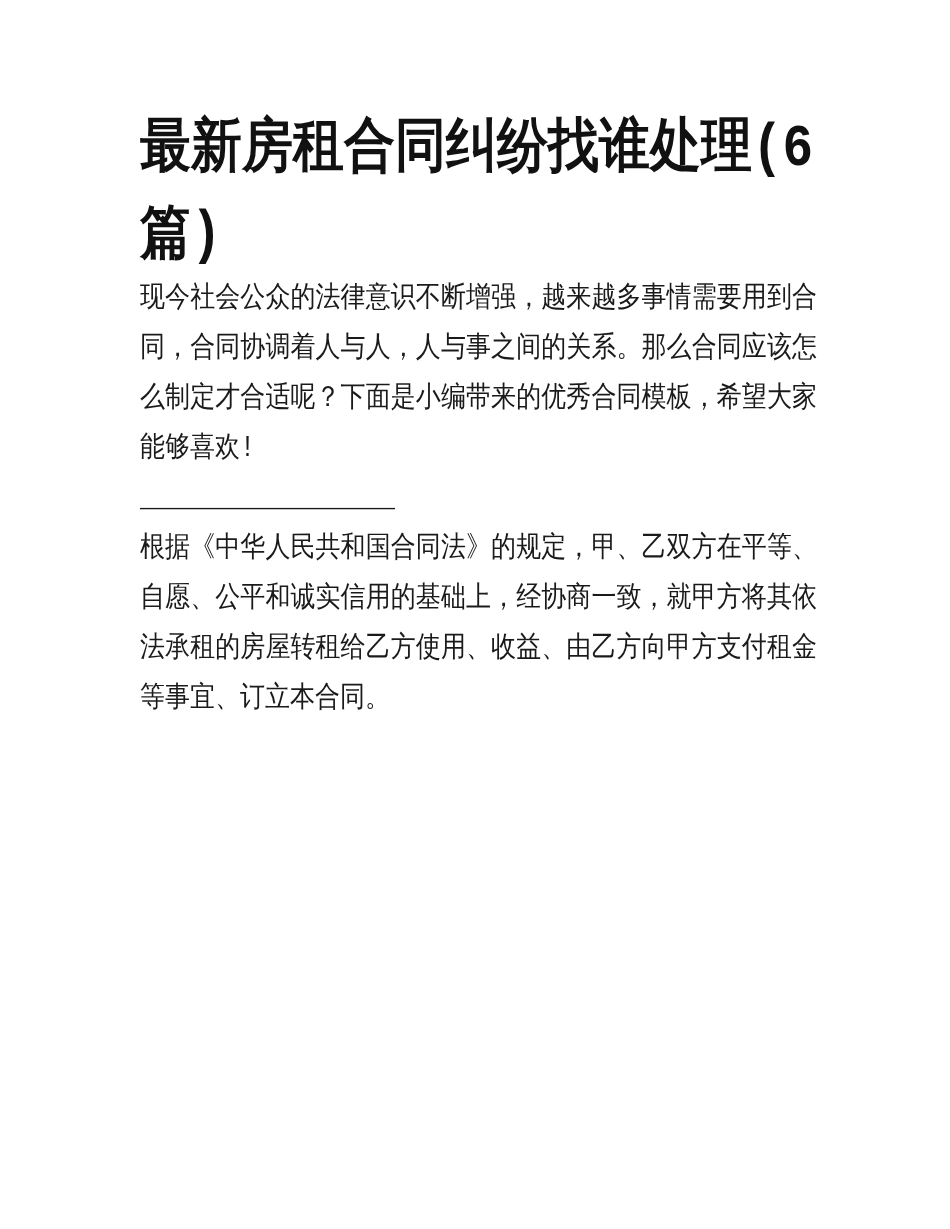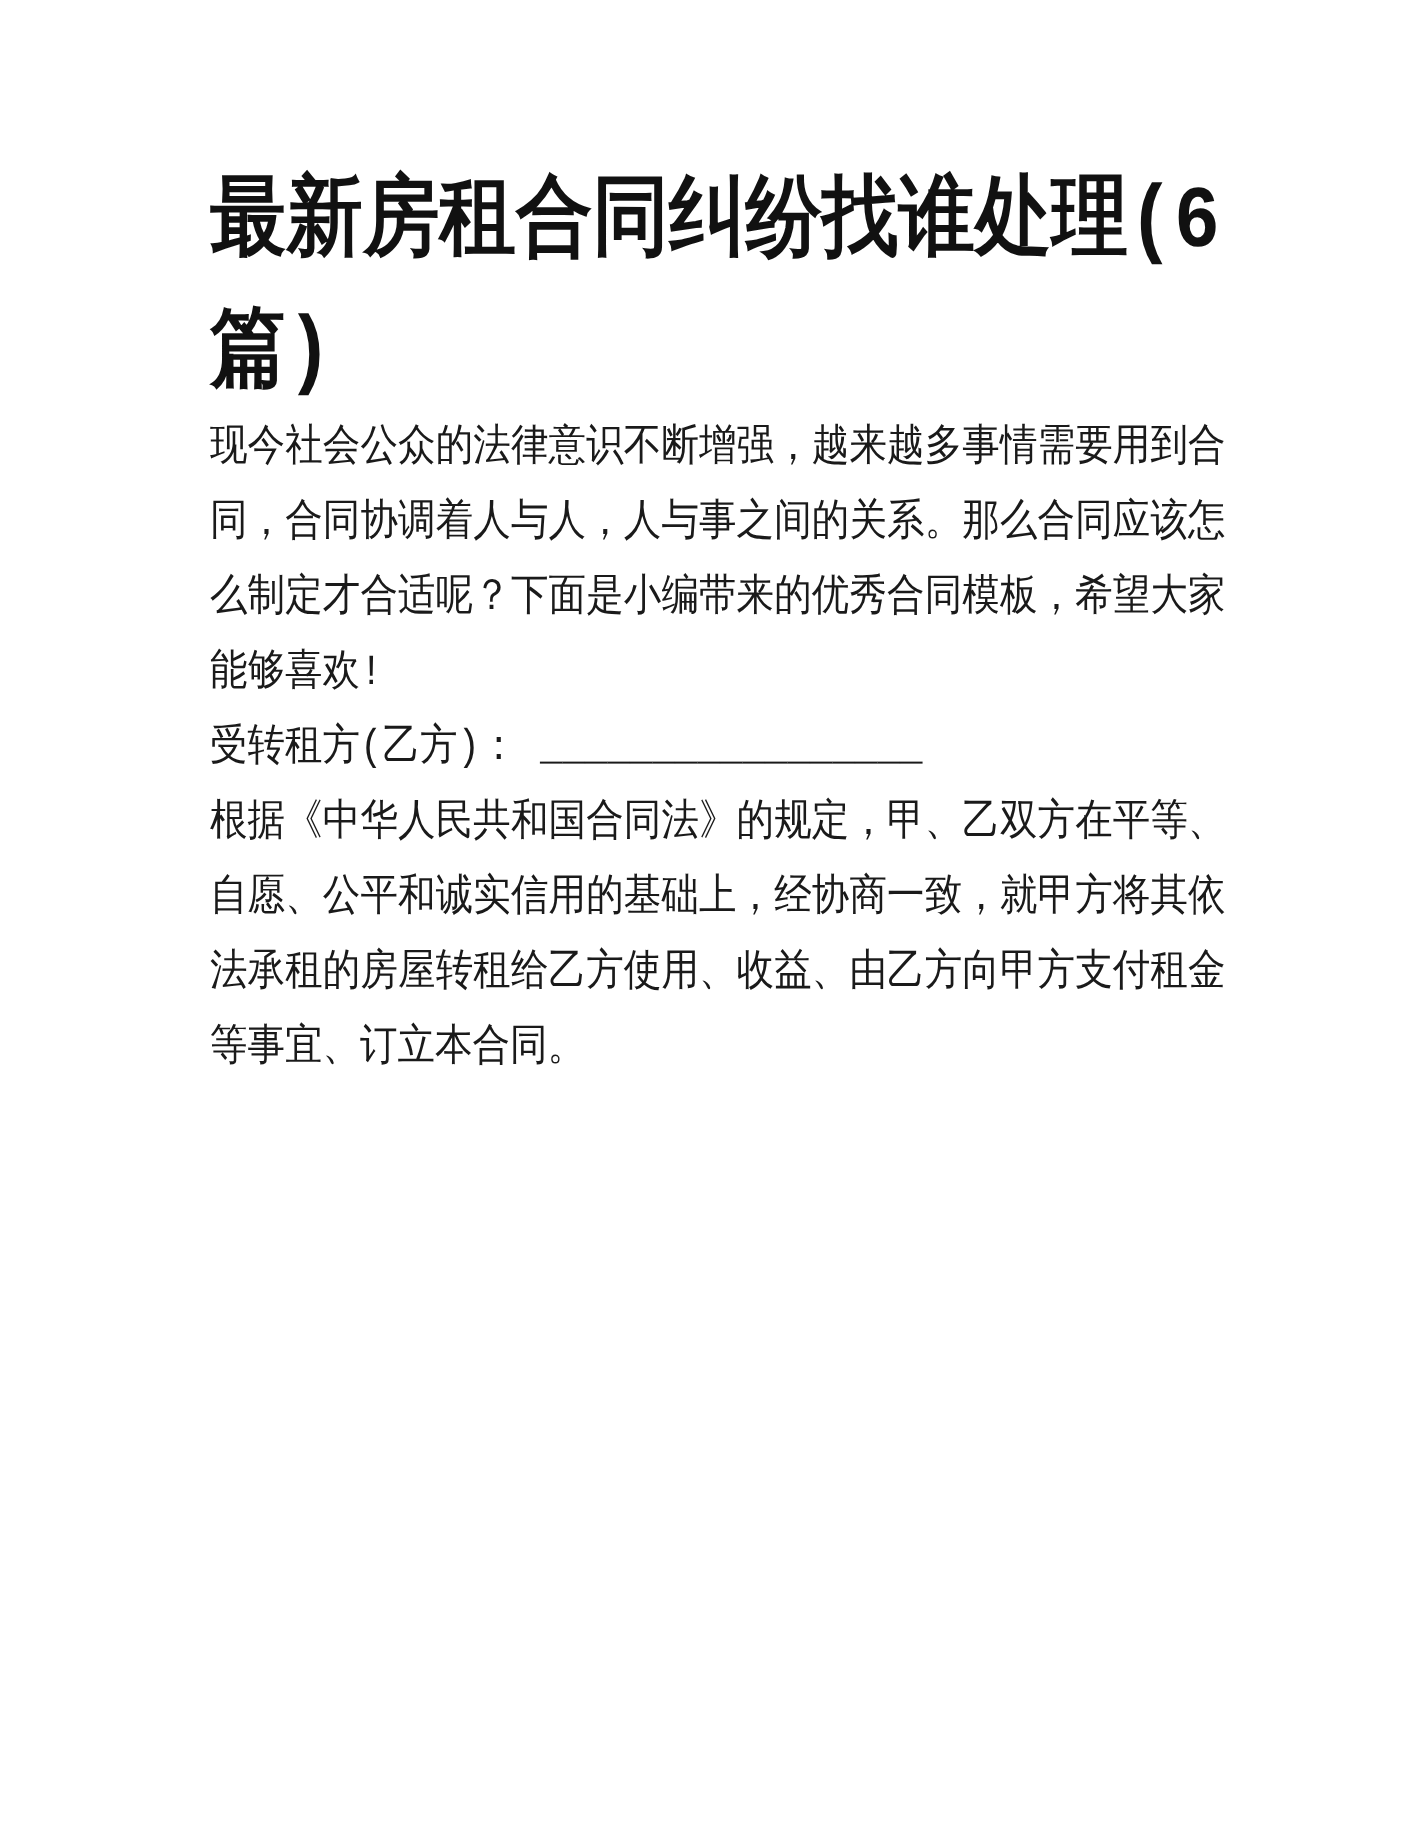--- a/index.html
+++ b/index.html
@@ -61,21 +61,21 @@
     <h1 class="title">最新房租合同纠纷找谁处理(6
 篇)</h1>
     <div class="body">
         <div class="para">
           <div class="line stretch">现今社会公众的法律意识不断增强，越来越多事情需要用到合</div>
           <div class="line stretch">同，合同协调着人与人，人与事之间的关系。那么合同应该怎</div>
           <div class="line stretch">么制定才合适呢？下面是小编带来的优秀合同模板，希望大家</div>
           <div class="line">能够喜欢!</div>
         </div>
         <div class="para">
-          <div class="line">受转租方(乙方)： _________________</div>
+          <div class="line">_________________</div>
         </div>
         <div class="para">
           <div class="line stretch">根据《中华人民共和国合同法》的规定，甲、乙双方在平等、</div>
           <div class="line stretch">自愿、公平和诚实信用的基础上，经协商一致，就甲方将其依</div>
           <div class="line stretch">法承租的房屋转租给乙方使用、收益、由乙方向甲方支付租金</div>
           <div class="line">等事宜、订立本合同。</div>
         </div>
       </div>
   </div>
 </div>

